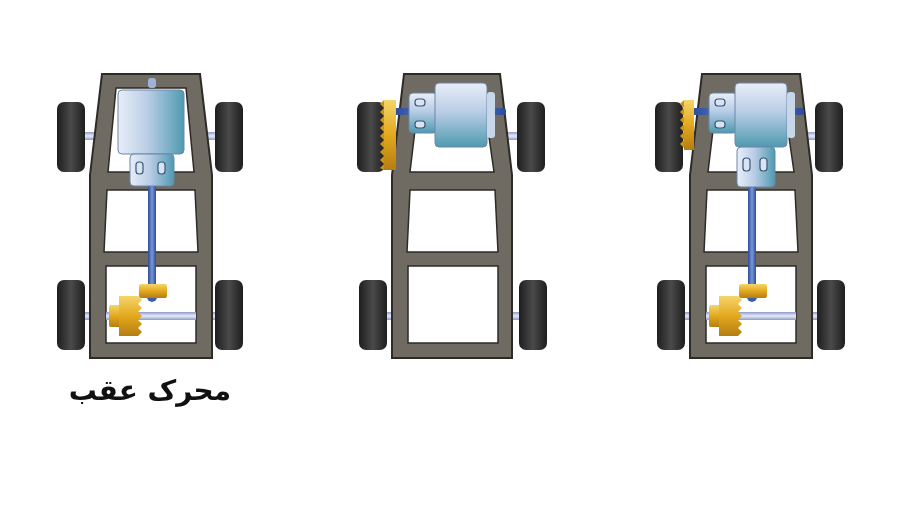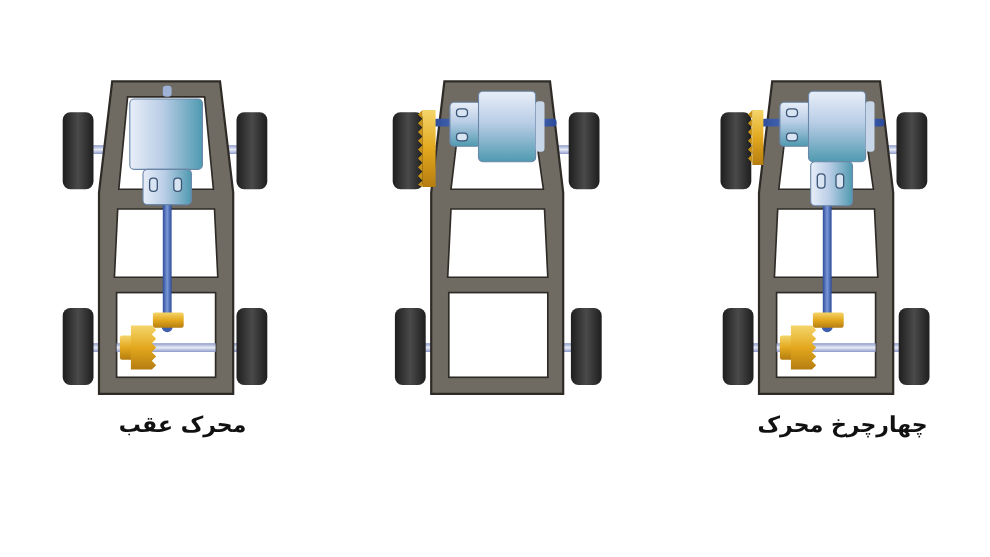--- a/index.html
+++ b/index.html
@@ -1,21 +1,21 @@
 <!DOCTYPE html>
 <html><head>
 <meta charset="utf-8">
 <style>
   html, body { margin: 0; padding: 0; background: #ffffff; }
   body { width: 900px; height: 506px; position: relative; overflow: hidden;
          font-family: "DejaVu Sans", sans-serif; }
   .panel { position: absolute; top: 0; width: 300px; height: 506px; }
   .panel svg { position: absolute; left: 0; top: 0; }
-  .caption { position: absolute; top: 374px; left: 16px; width: 300px; text-align: center;
-             font-size: 20px; font-weight: bold; color: #111; direction: rtl;
+  .caption { position: absolute; top: 374px; left: 0; width: 300px; text-align: center;
+             font-size: 28px; font-weight: bold; color: #111; direction: rtl;
              font-family: "DejaVu Sans", sans-serif; }
 </style>
 </head>
 <body>
 
 <svg width="0" height="0" style="position:absolute">
   <defs>
     <linearGradient id="motorGrad" x1="0" y1="0" x2="1" y2="0">
       <stop offset="0" stop-color="#e8eef8"></stop>
       <stop offset="0.45" stop-color="#b9cde6"></stop>
@@ -166,14 +166,13 @@
       <path d="M84 100 L80 104 L84 108 L80 112 L84 116 L80 120 L84 124 L80 128 L84 132 L80 136 L84 140 L80 144 L84 148 L84 150 Z" fill="#c89318"></path>
     </g>
 
     <rect x="139" y="284" width="28" height="14" rx="2" fill="url(#gearGrad)"></rect>
 
     <g>
       <rect x="109" y="305" width="12" height="22" rx="2" fill="url(#gearGrad)"></rect>
       <path d="M119 296 L138 296 L142 300 L138 304 L142 308 L138 312 L142 316 L138 320 L142 324 L138 328 L142 332 L138 336 L119 336 Z" fill="url(#gearGrad)"></path>
     </g>
   </svg>
-  <div class="caption">چهارچرخ محرک</div>
 </div>
 
 </body></html>

